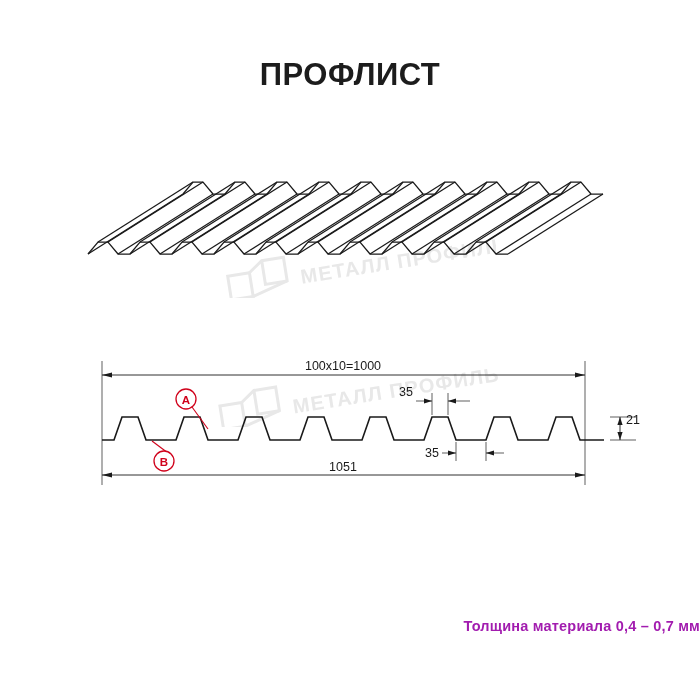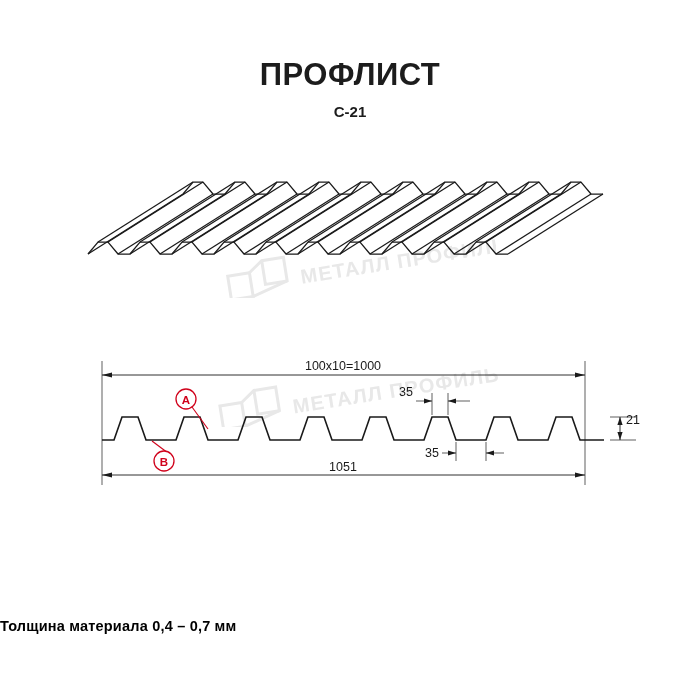--- a/index.html
+++ b/index.html
@@ -40,25 +40,25 @@
     text-align: center;
     font-size: 15px;
     font-weight: bold;
     color: #1c1c1c;
   }
   .footnote {
     position: absolute;
     top: 618px;
     left: 0;
     width: 700px;
-    text-align: left;
+    text-align: right;
     font-size: 14.5px;
     font-weight: bold;
     letter-spacing: 0.2px;
-    color: #000000;
+    color: #a21caf;
   }
   
   .iso-wrap {
     position: absolute;
     left: 78px;
     top: 150px;
     width: 545px;
     height: 140px;
   }
   .dim-wrap {
@@ -83,21 +83,20 @@
     letter-spacing: 1.2px;
     fill: #e8e8e8;
   }
 </style>
 </head>
 <body>
 
 <div class="page">
 
   <div class="title">ПРОФЛИСТ</div>
-  <div class="subtitle">С-21</div>
 
   <div class="wm wm1">
     <svg width="280" height="60" viewBox="0 0 280 60">
       <g transform="rotate(-9 140 30)">
 
         <g fill="none" stroke="#e8e8e8" stroke-width="3">
           <path d="M12 42 L12 18 L34 18 L34 42 Z"></path>
           <path d="M34 18 L48 8 L70 8 L70 32 L34 42"></path>
           <path d="M48 8 L48 32 L70 32"></path>
         </g>

